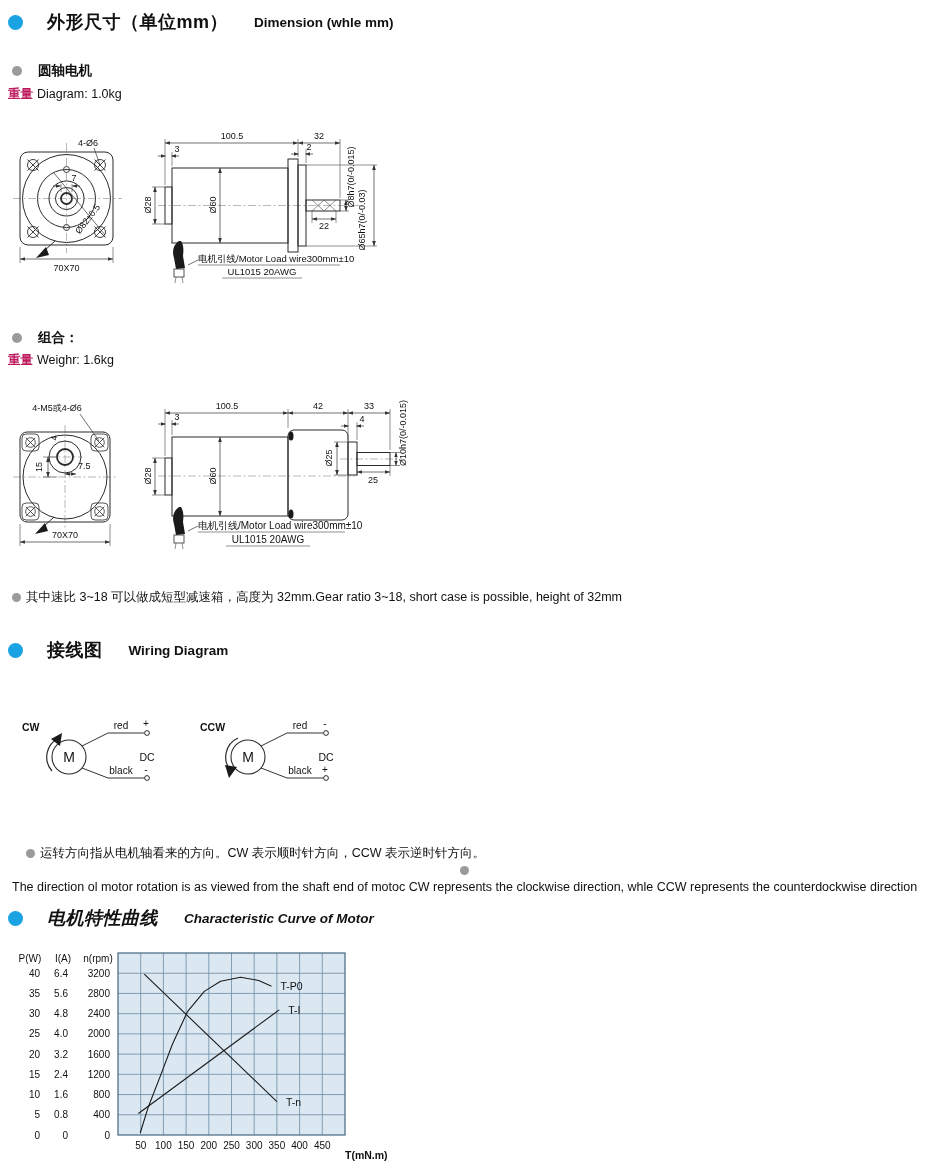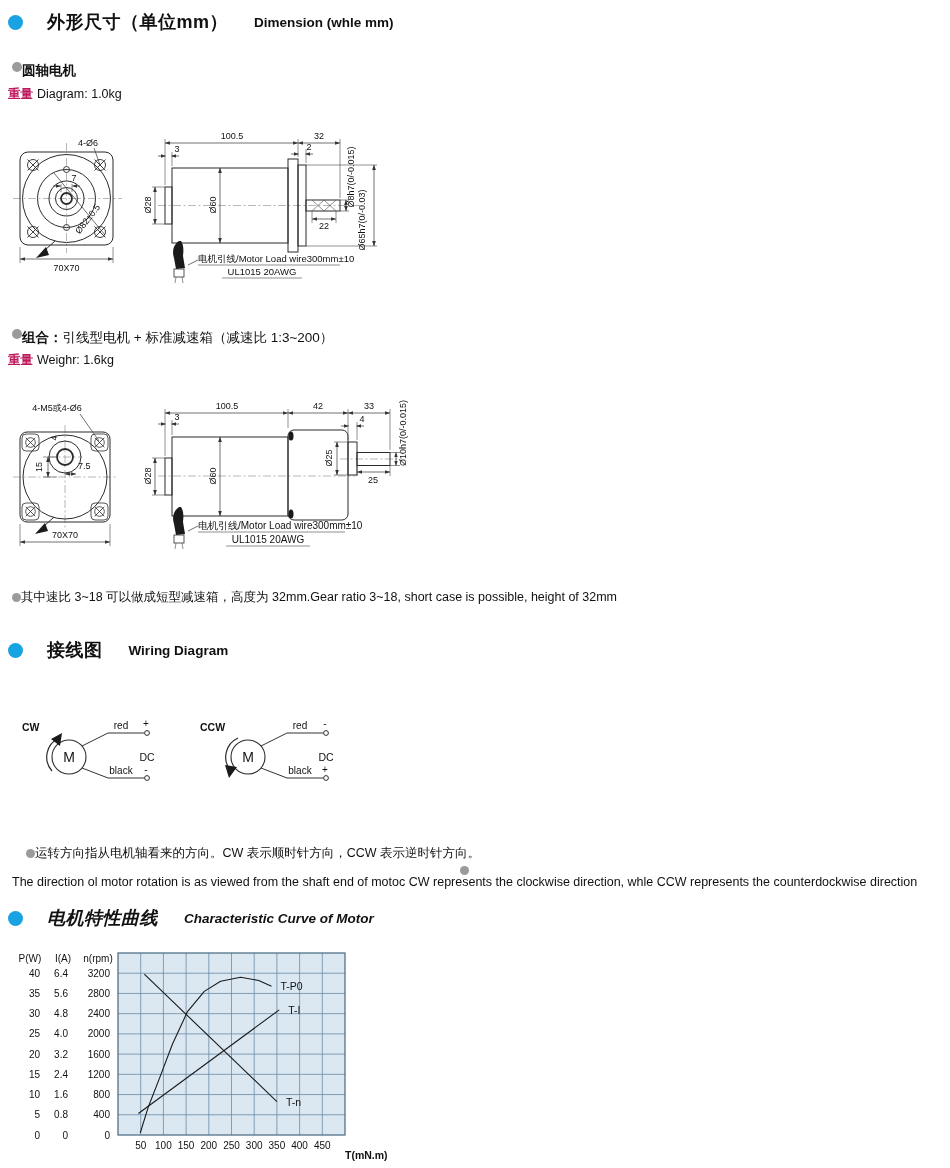--- a/index.html
+++ b/index.html
@@ -7,25 +7,25 @@
     width:950px;height:1168px;position:relative;background:#ffffff;
     font-family:"Liberation Sans","DejaVu Sans",sans-serif;color:#111;
     overflow:hidden;
   }
   .abs{position:absolute;}
   
   .h1{display:flex;align-items:center;gap:24px;}
   .h1 .dot{width:15px;height:15px;border-radius:50%;background:var(--blue,#1aa3e3);flex:0 0 auto;}
   .h1 .zh{font-size:18px;font-weight:bold;letter-spacing:.5px;white-space:nowrap;}
   .h1 .en{font-size:13.5px;font-weight:bold;white-space:nowrap;margin-left:2px;}
-  .sub{display:flex;gap:0;}
+  .sub{display:flex;align-items:center;gap:16px;}
   .sub .dot{width:10px;height:10px;border-radius:50%;background:var(--gray,#9b9b9b);flex:0 0 auto;}
   .sub .zh{font-size:13.5px;font-weight:bold;white-space:nowrap;}
   .sub .rest{font-size:13.5px;font-weight:normal;white-space:nowrap;}
-  .note{display:flex;align-items:center;font-size:12.5px;white-space:nowrap;}
+  .note{display:flex;align-items:center;gap:5px;font-size:12.5px;white-space:nowrap;}
   .note .dot{width:9px;height:9px;border-radius:50%;background:var(--gray,#9b9b9b);flex:0 0 auto;}
   .weight{font-size:12.5px;white-space:nowrap;}
   .weight .wl{font-weight:bold;color:#be185d;margin-right:4px;}
   
   svg{overflow:visible;}
   .dwg{stroke:#2b2b2b;fill:none;stroke-width:1;}
   .dwg2{stroke:#2b2b2b;fill:none;stroke-width:1.8;}
   .thin{stroke:#555;stroke-width:.65;fill:none;}
   .dim{stroke:#333;stroke-width:.7;fill:none;}
   .cl{stroke:#888;stroke-width:.6;fill:none;stroke-dasharray:8 2.5 2 2.5;}
@@ -149,21 +149,20 @@
       <text class="w" x="188" y="137">电机引线/Motor Load wire300mm±10</text>
       <line class="thin" x1="188" y1="140" x2="330" y2="140"></line>
       <text class="w" x="252" y="150" text-anchor="middle">UL1015 20AWG</text>
       <line class="thin" x1="212" y1="153" x2="292" y2="153"></line>
     </g>
   </svg>
 
   <div class="abs sub" style="left:12px;top:329px;">
     <span class="dot"></span>
     <span class="zh">组合：</span>
-    <span class="rest">引线型电机 + 标准减速箱（减速比 1:3~200）</span>
   </div>
   <div class="abs weight" style="left:8px;top:352px;">
     <span class="wl">重量</span><span>Weighr: 1.6kg</span>
   </div>
 
   <svg class="abs" style="left:10px;top:395px;" width="430" height="170" viewBox="0 0 430 170">
 
     <g>
       <path class="cl" d="M3,82 H107 M55,30 V134 M38,62 H72"></path>
       <rect class="dwg" x="10" y="37" width="90" height="90" rx="7"></rect>

